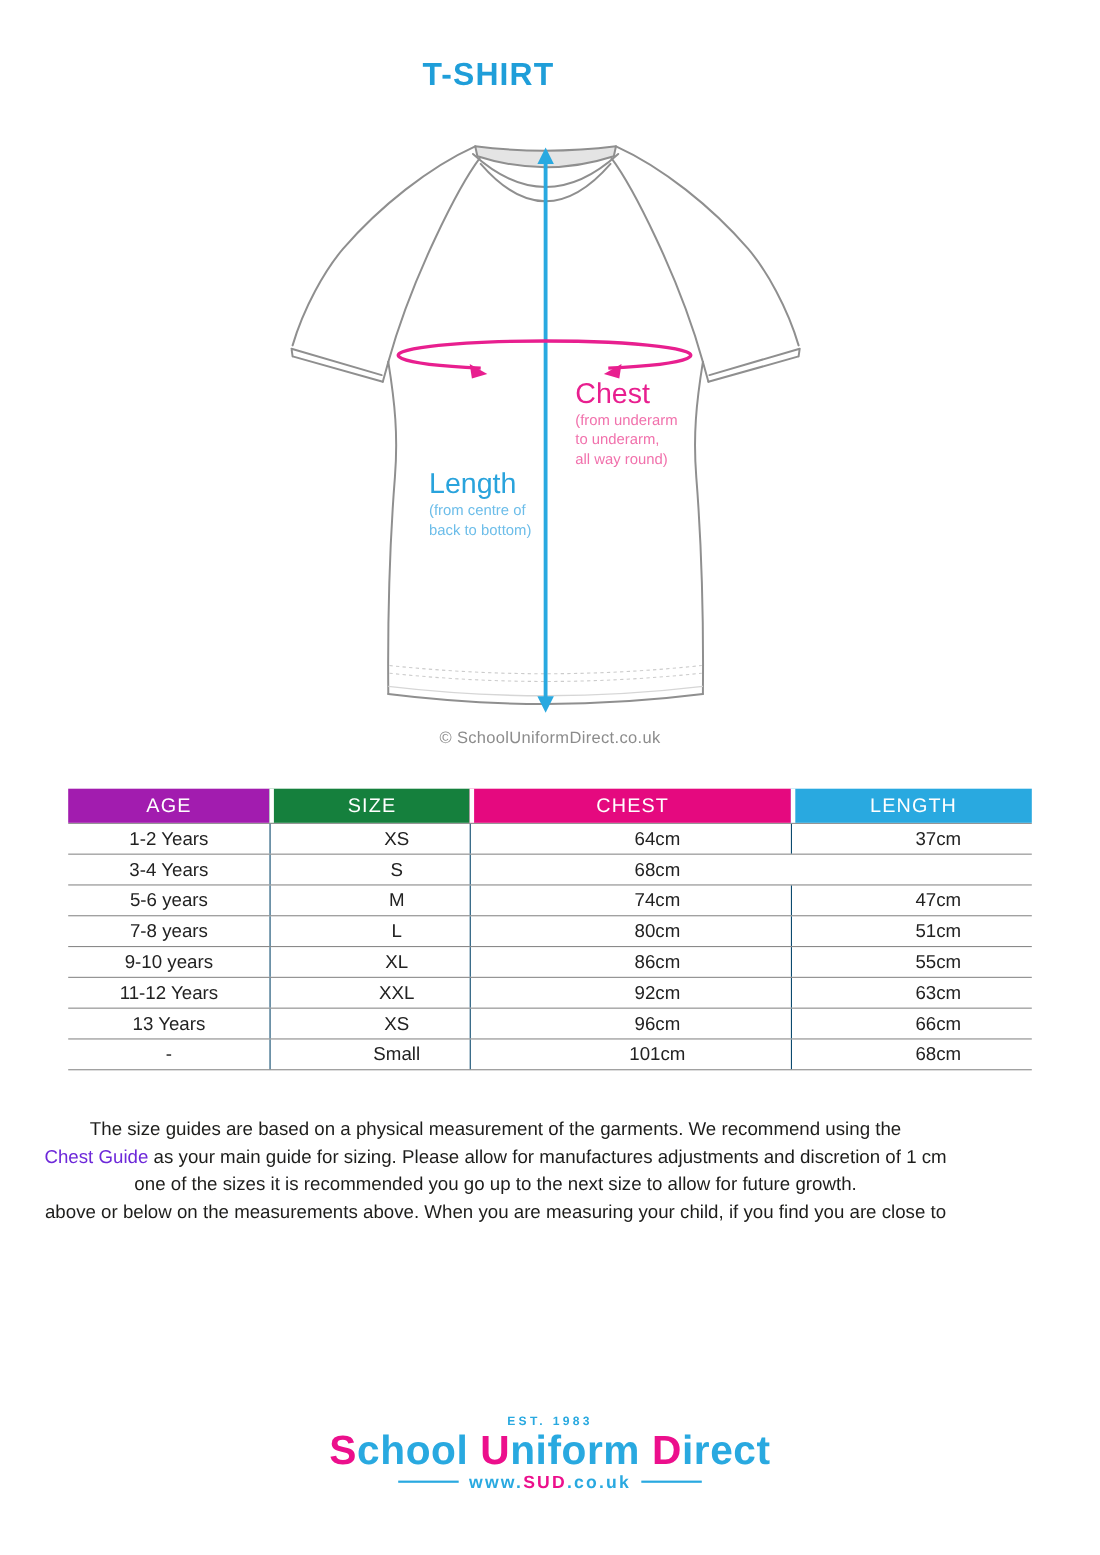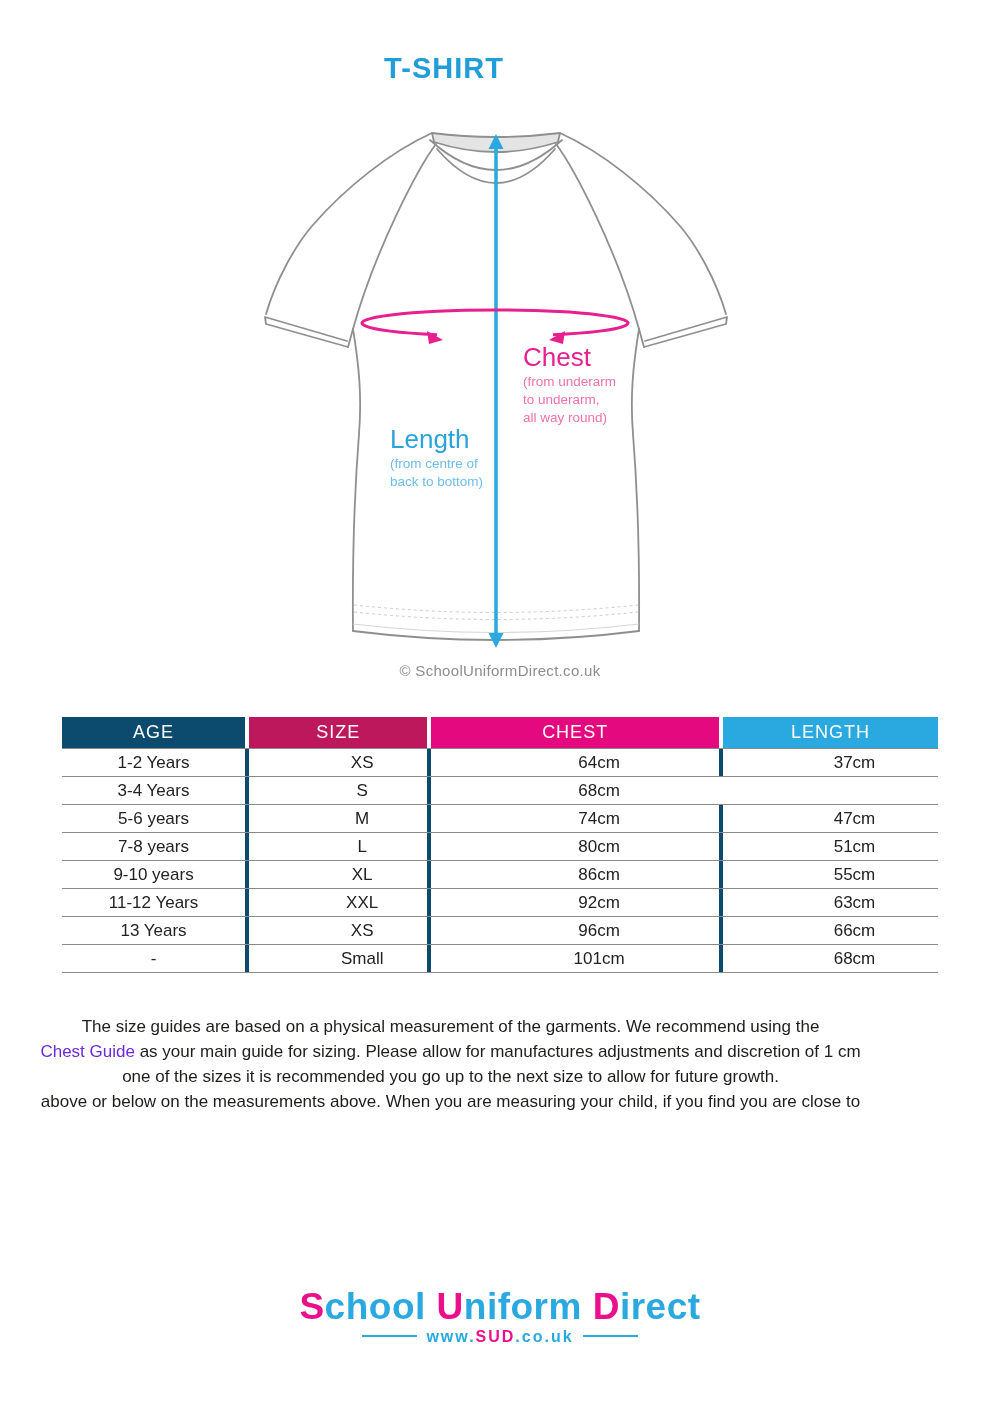--- a/index.html
+++ b/index.html
@@ -42,23 +42,23 @@
     height: 31px; display: flex; align-items: center; justify-content: center;
     color: #ffffff; font-size: 18px; letter-spacing: 1px;
   }
   .t-head .t-cell + .t-cell { border-left: 4px solid #ffffff; }
   .t-body .t-row { border-top: 1px solid #8a8a8a; }
   .t-body .t-row:last-child { border-bottom: 1px solid #8a8a8a; }
   .t-body .t-cell {
     height: 27px; display: flex; align-items: center; justify-content: center;
     font-size: 17px; color: #222222;
   }
-  .t-body .t-cell + .t-cell { border-left: 4px solid #0c4a6e; padding-left: 48px; }
-  .hd-age    { background: #0c4a6e; }
-  .hd-size   { background: #be185d; }
+  .t-body .t-cell + .t-cell { border-left: 1px solid #0c4a6e; padding-left: 48px; }
+  .hd-age    { background: #a21caf; }
+  .hd-size   { background: #15803d; }
   .hd-chest  { background: #e5097f; }
   .hd-length { background: #29a9e0; }
 
   
   .note { top: 1014px; left: 0; width: 901px; text-align: center; }
   .note .n-line { white-space: nowrap; font-size: 17px; line-height: 25px; color: #1d1d1b; }
   .note .hl { color: #6d28d9; }
 
   
   .footer-logo { top: 1286px; left: 0; width: 1000px; text-align: center; }
@@ -196,15 +196,16 @@
 </div>
 
 <div class="abs note">
   <div class="n-line">The size guides are based on a physical measurement of the garments. We recommend using the</div>
   <div class="n-line"><span class="hl">Chest Guide</span><span> as your main guide for sizing. Please allow for manufactures adjustments and discretion of  1 cm</span></div>
   <div class="n-line">one of the sizes it is recommended you go up to the next size to allow for future growth.</div>
   <div class="n-line">above or below on the measurements above. When you are measuring your child, if you find you are close to</div>
 </div>
 
 <div class="abs footer-logo">
+  <div class="est-line">EST. 1983</div>
   <div class="brand-line"><span class="lg-pink">S</span><span class="lg-blue">chool </span><span class="lg-pink">U</span><span class="lg-blue">niform </span><span class="lg-pink">D</span><span class="lg-blue">irect</span></div>
   <div class="web-line"><span class="web-dash"></span><span class="lg-blue">www.</span><span class="lg-pink">SUD</span><span class="lg-blue">.co.uk</span><span class="web-dash"></span></div>
 </div>
 
 </body></html>

